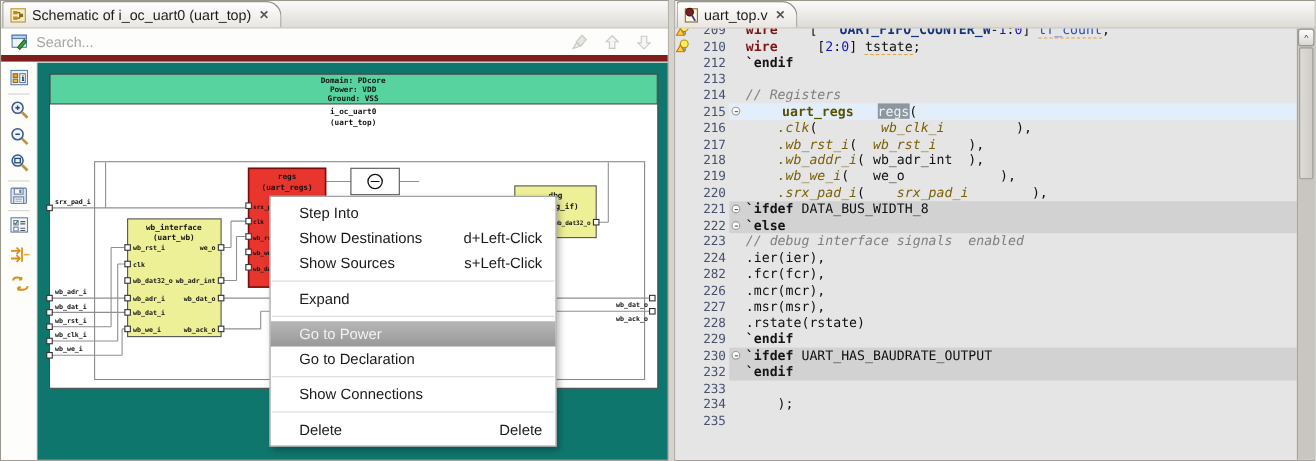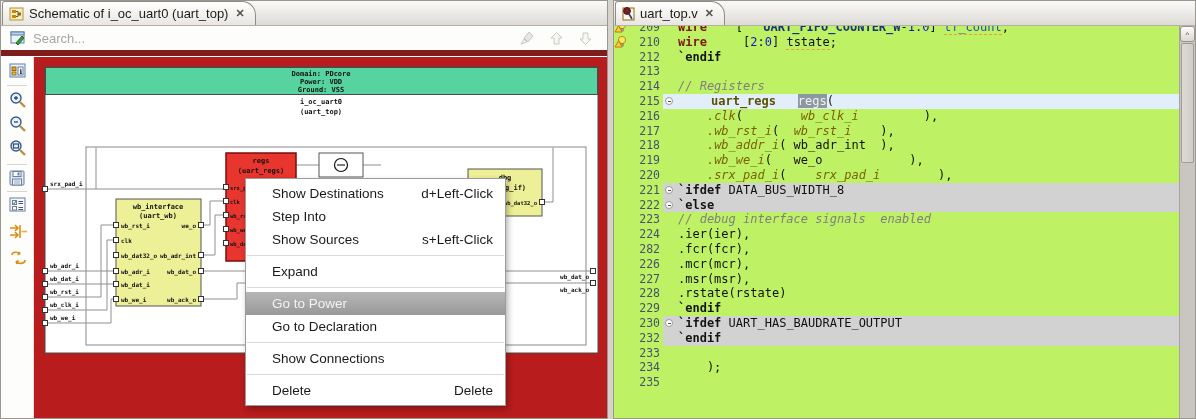--- a/index.html
+++ b/index.html
@@ -25,38 +25,38 @@
   #search-row { height:30px; border-bottom:6px solid #7f1d1d; display:flex; align-items:center; background:#fdfdfc; }
   #search-input { flex:1; border:none; outline:none; font-size:13px; color:#333; background:transparent; padding-left:6px; }
   #search-input::placeholder { color:#a8a6a2; }
   .srch-btns { display:flex; gap:14px; padding-right:14px; }
 
   
   #left-body { position:absolute; top:56px; left:0; right:0; bottom:0; display:flex; }
   #vtoolbar { width:33px; border-right:1px solid #e0ddd8; position:relative; background:#fdfdfc; }
   .vt-ic { position:absolute; left:8px; }
   .vt-sep { position:absolute; left:6px; width:20px; border-top:1px solid #d8d5d0; }
-  #canvas { flex:1; position:relative; background:#b91c1c; overflow:hidden; }
+  #canvas { flex:1; position:relative; background:#0f766e; overflow:hidden; }
 
   svg text { font-family:"DejaVu Sans Mono",monospace; fill:#111; }
   .sch-port  { font-size:6px;  font-weight:bold; }
   .sch-title { font-size:7px;  font-weight:bold; }
   .sch-band  { font-size:7px;  font-weight:bold; }
 
   
   #context-menu { position:absolute; left:245px; top:178px; width:261px; background:#ffffff;
                   border:1px solid #9c9c9c; box-shadow:2px 3px 6px rgba(0,0,0,.3); padding:3px 0; z-index:50;
                   font-size:13.5px; color:#1a1a1a; }
   .menu-item { height:23px; display:flex; align-items:center; padding:0 12px 0 26px; }
   .menu-item .accel { margin-left:auto; }
   .menu-item.highlighted { background:linear-gradient(#b7b7b7,#989898); color:#f2f2f2; }
   .menu-sep { border-top:1px solid #d9d9d9; margin:4px 1px; }
 
   
-  #editor { position:absolute; top:25px; left:0; right:16px; bottom:0; overflow:hidden; background:#bef264; }
+  #editor { position:absolute; top:25px; left:0; right:16px; bottom:0; overflow:hidden; background:#e5e5e5; }
   #ed-lines { margin-top:-6px; }
   .ed-row { display:flex; height:14.8px; line-height:14.8px; font-family:"DejaVu Sans Mono",monospace;
             font-size:12px; white-space:pre; }
   .ed-warn { width:16px; flex:none; }
   .ed-num  { width:33px; flex:none; text-align:right; padding-right:3px; color:#47516f; font-size:11.5px; }
   .ed-hl   { flex:1; display:flex; }
   .ed-fold { width:15px; flex:none; position:relative; }
   .ed-code { flex:1; color:#111; }
   .bg-cur  { background:#e3eefb;gap:33px; }
   .bg-gray { background:#d2d2d2; }
@@ -289,25 +289,25 @@
             <rect x="538.5" y="198.5" width="5" height="5" fill="#fff" stroke="#333"></rect>
             <text class="sch-port" style="font-size:5.5px" x="536" y="203.5" text-anchor="end">wb_dat32_o</text>
           </g>
         </svg>
       </div>
     </div>
   </div>
 
   <div id="context-menu">
       <div class="menu-item">
+        <span>Step Into</span>
+      </div>
+      <div class="menu-item">
         <span>Show Destinations</span>
         <span class="accel">d+Left-Click</span>
-      </div>
-      <div class="menu-item">
-        <span>Step Into</span>
       </div>
       <div class="menu-item">
         <span>Show Sources</span>
         <span class="accel">s+Left-Click</span>
       </div>
       <div class="menu-sep"></div>
       <div class="menu-item">
         <span>Expand</span>
       </div>
       <div class="menu-sep"></div>

